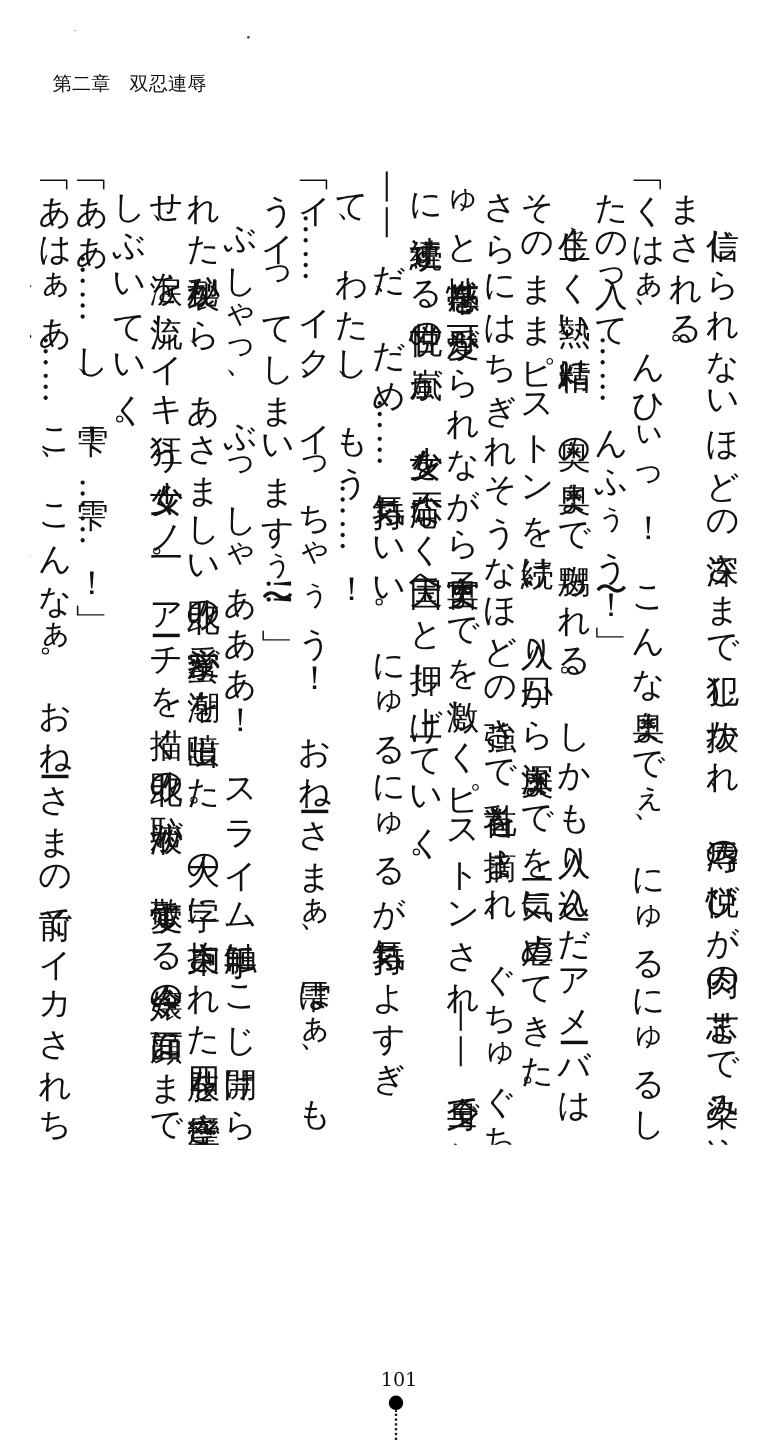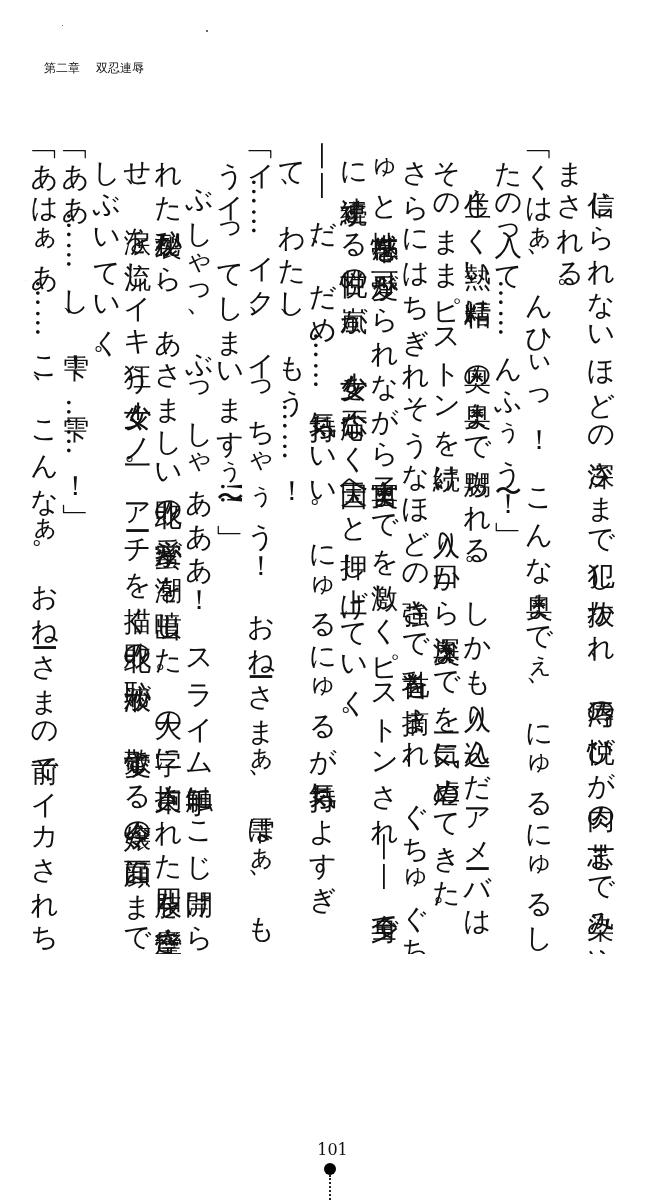--- a/index.html
+++ b/index.html
@@ -12,21 +12,21 @@
     height: 1200px;
     position: relative;
     overflow: hidden;
     color: #111111;
     font-family: "DejaVu Serif", "Liberation Serif", serif;
   }
   .running-header {
     position: absolute;
     left: 44px;
     top: 60px;
-    font-size: 12px;
+    font-size: 16px;
     letter-spacing: 0px;
     white-space: nowrap;
     font-family: "DejaVu Sans", "Liberation Sans", sans-serif;
   }
   .running-header .chapter-title {
     margin-left: 16px;
   }
   .body-text {
     position: absolute;
     top: 142px;

